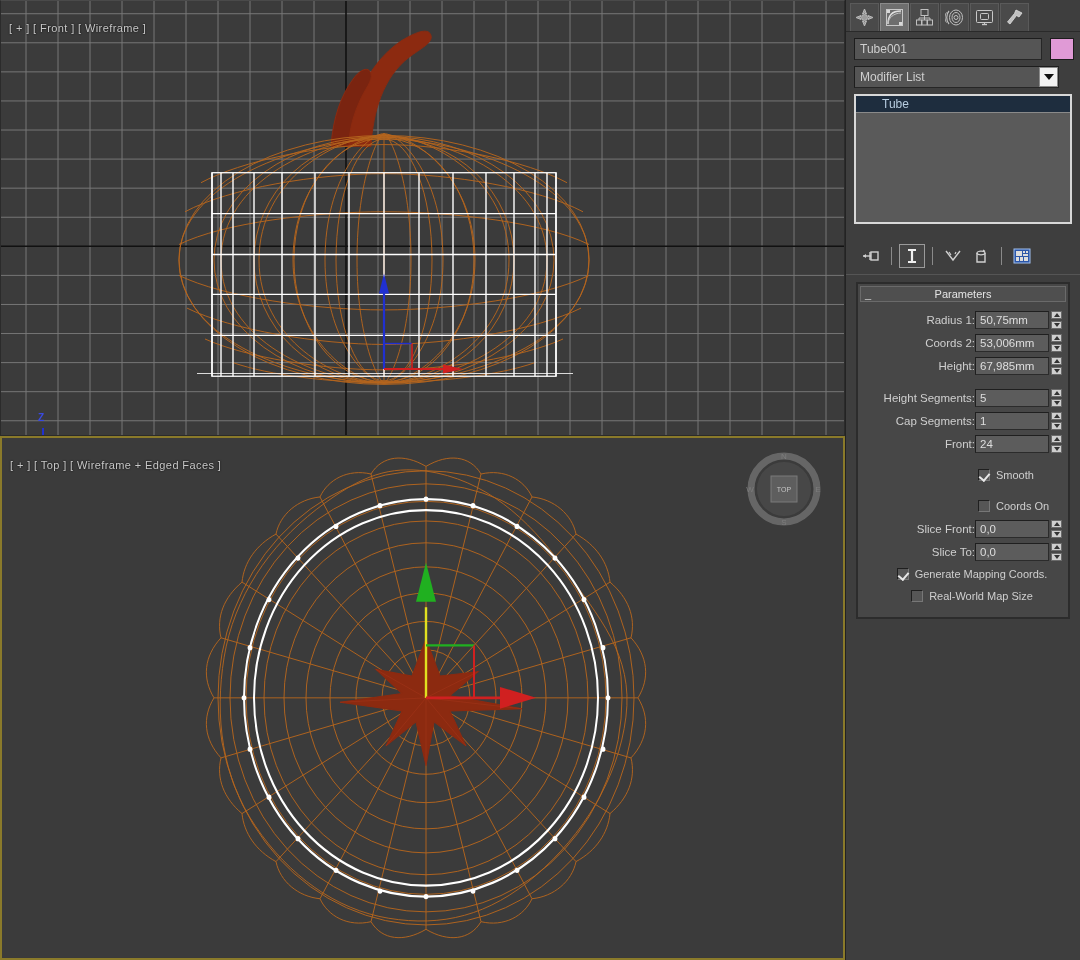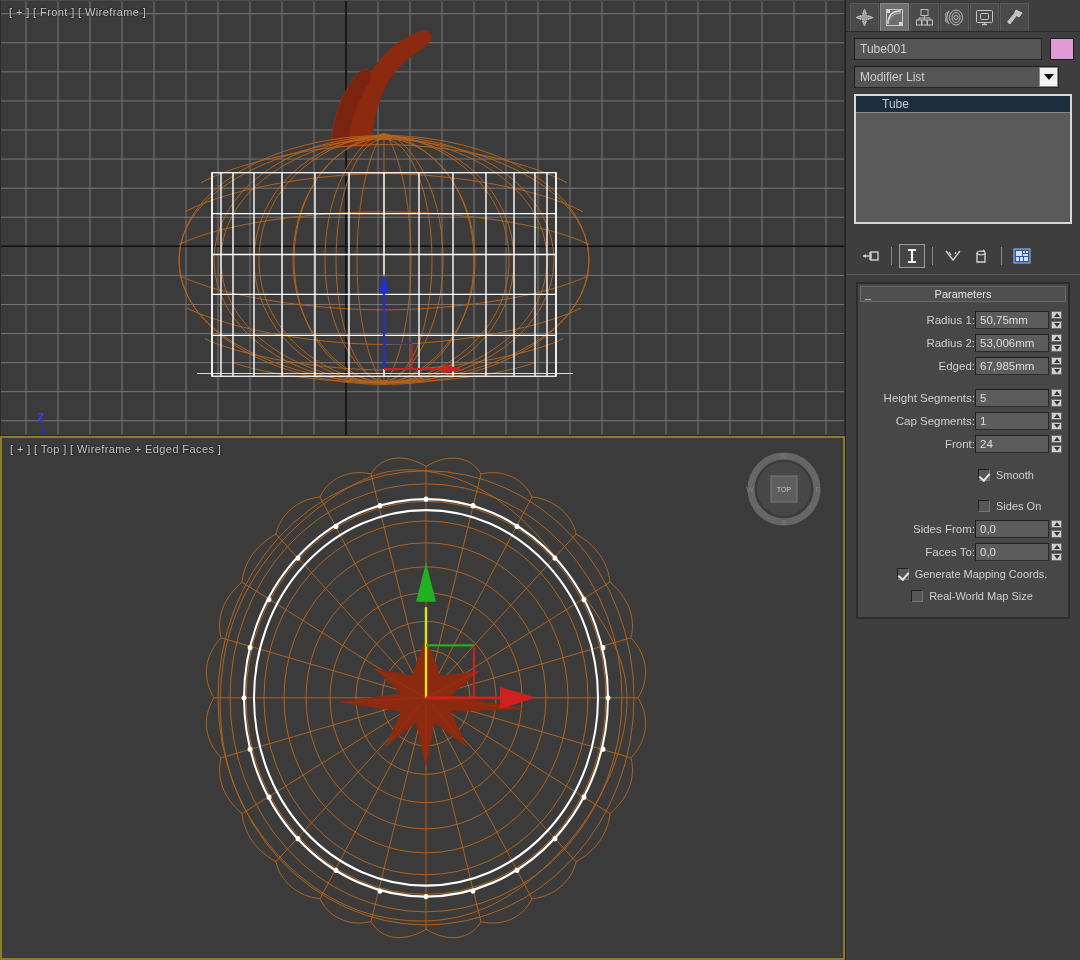--- a/index.html
+++ b/index.html
@@ -35,21 +35,21 @@
     border: 1px solid #2b2b2b;
     border-top: 1px solid #4a4a4a;
   }
   .vp-top {
     height: 576px;
     border: 2px solid #8a7a2a;
     background: #3b3b3b;
   }
   .vp-label {
     position: absolute;
-    left: 8px; top: 5px;
+    left: 8px; top: 21px;
     font-size: 11px;
     color: #c8c8c8;
     letter-spacing: 0.4px;
     z-index: 40;
     white-space: nowrap;
     text-shadow: 0 0 2px #000;
   }
 
   
   .grid-svg { position: absolute; left:0; top:0; width:100%; height:100%; }
@@ -744,34 +744,34 @@
             <div class="up">
                 <i></i>
               </div>
               <div class="dn">
                 <i></i>
               </div>
           </span>
         </div>
 
         <div class="prow">
-          <span class="plabel">Radius 2:</span>
+          <span class="plabel">Coords 2:</span>
           <input class="pfield" type="text" readonly="" value="53,006mm" style="">
           <span class="spinner">
             <div class="up">
                 <i></i>
               </div>
               <div class="dn">
                 <i></i>
               </div>
           </span>
         </div>
 
         <div class="prow">
-          <span class="plabel">Edged:</span>
+          <span class="plabel">Height:</span>
           <input class="pfield" type="text" readonly="" value="67,985mm" style="">
           <span class="spinner">
             <div class="up">
                 <i></i>
               </div>
               <div class="dn">
                 <i></i>
               </div>
           </span>
         </div>
@@ -821,38 +821,38 @@
 
         <div class="crow right">
           <span class="cbox checked"></span>
           <span class="clabel">Smooth</span>
         </div>
 
         <div class="gap"></div>
 
         <div class="crow right">
           <span class="cbox"></span>
-          <span class="clabel">Sides On</span>
+          <span class="clabel">Coords On</span>
         </div>
 
         <div class="prow">
-          <span class="plabel">Sides From:</span>
+          <span class="plabel">Slice Front:</span>
           <input class="pfield" type="text" readonly="" value="0,0" style="">
           <span class="spinner">
             <div class="up">
                 <i></i>
               </div>
               <div class="dn">
                 <i></i>
               </div>
           </span>
         </div>
 
         <div class="prow">
-          <span class="plabel">Faces To:</span>
+          <span class="plabel">Slice To:</span>
           <input class="pfield" type="text" readonly="" value="0,0" style="">
           <span class="spinner">
             <div class="up">
                 <i></i>
               </div>
               <div class="dn">
                 <i></i>
               </div>
           </span>
         </div>

